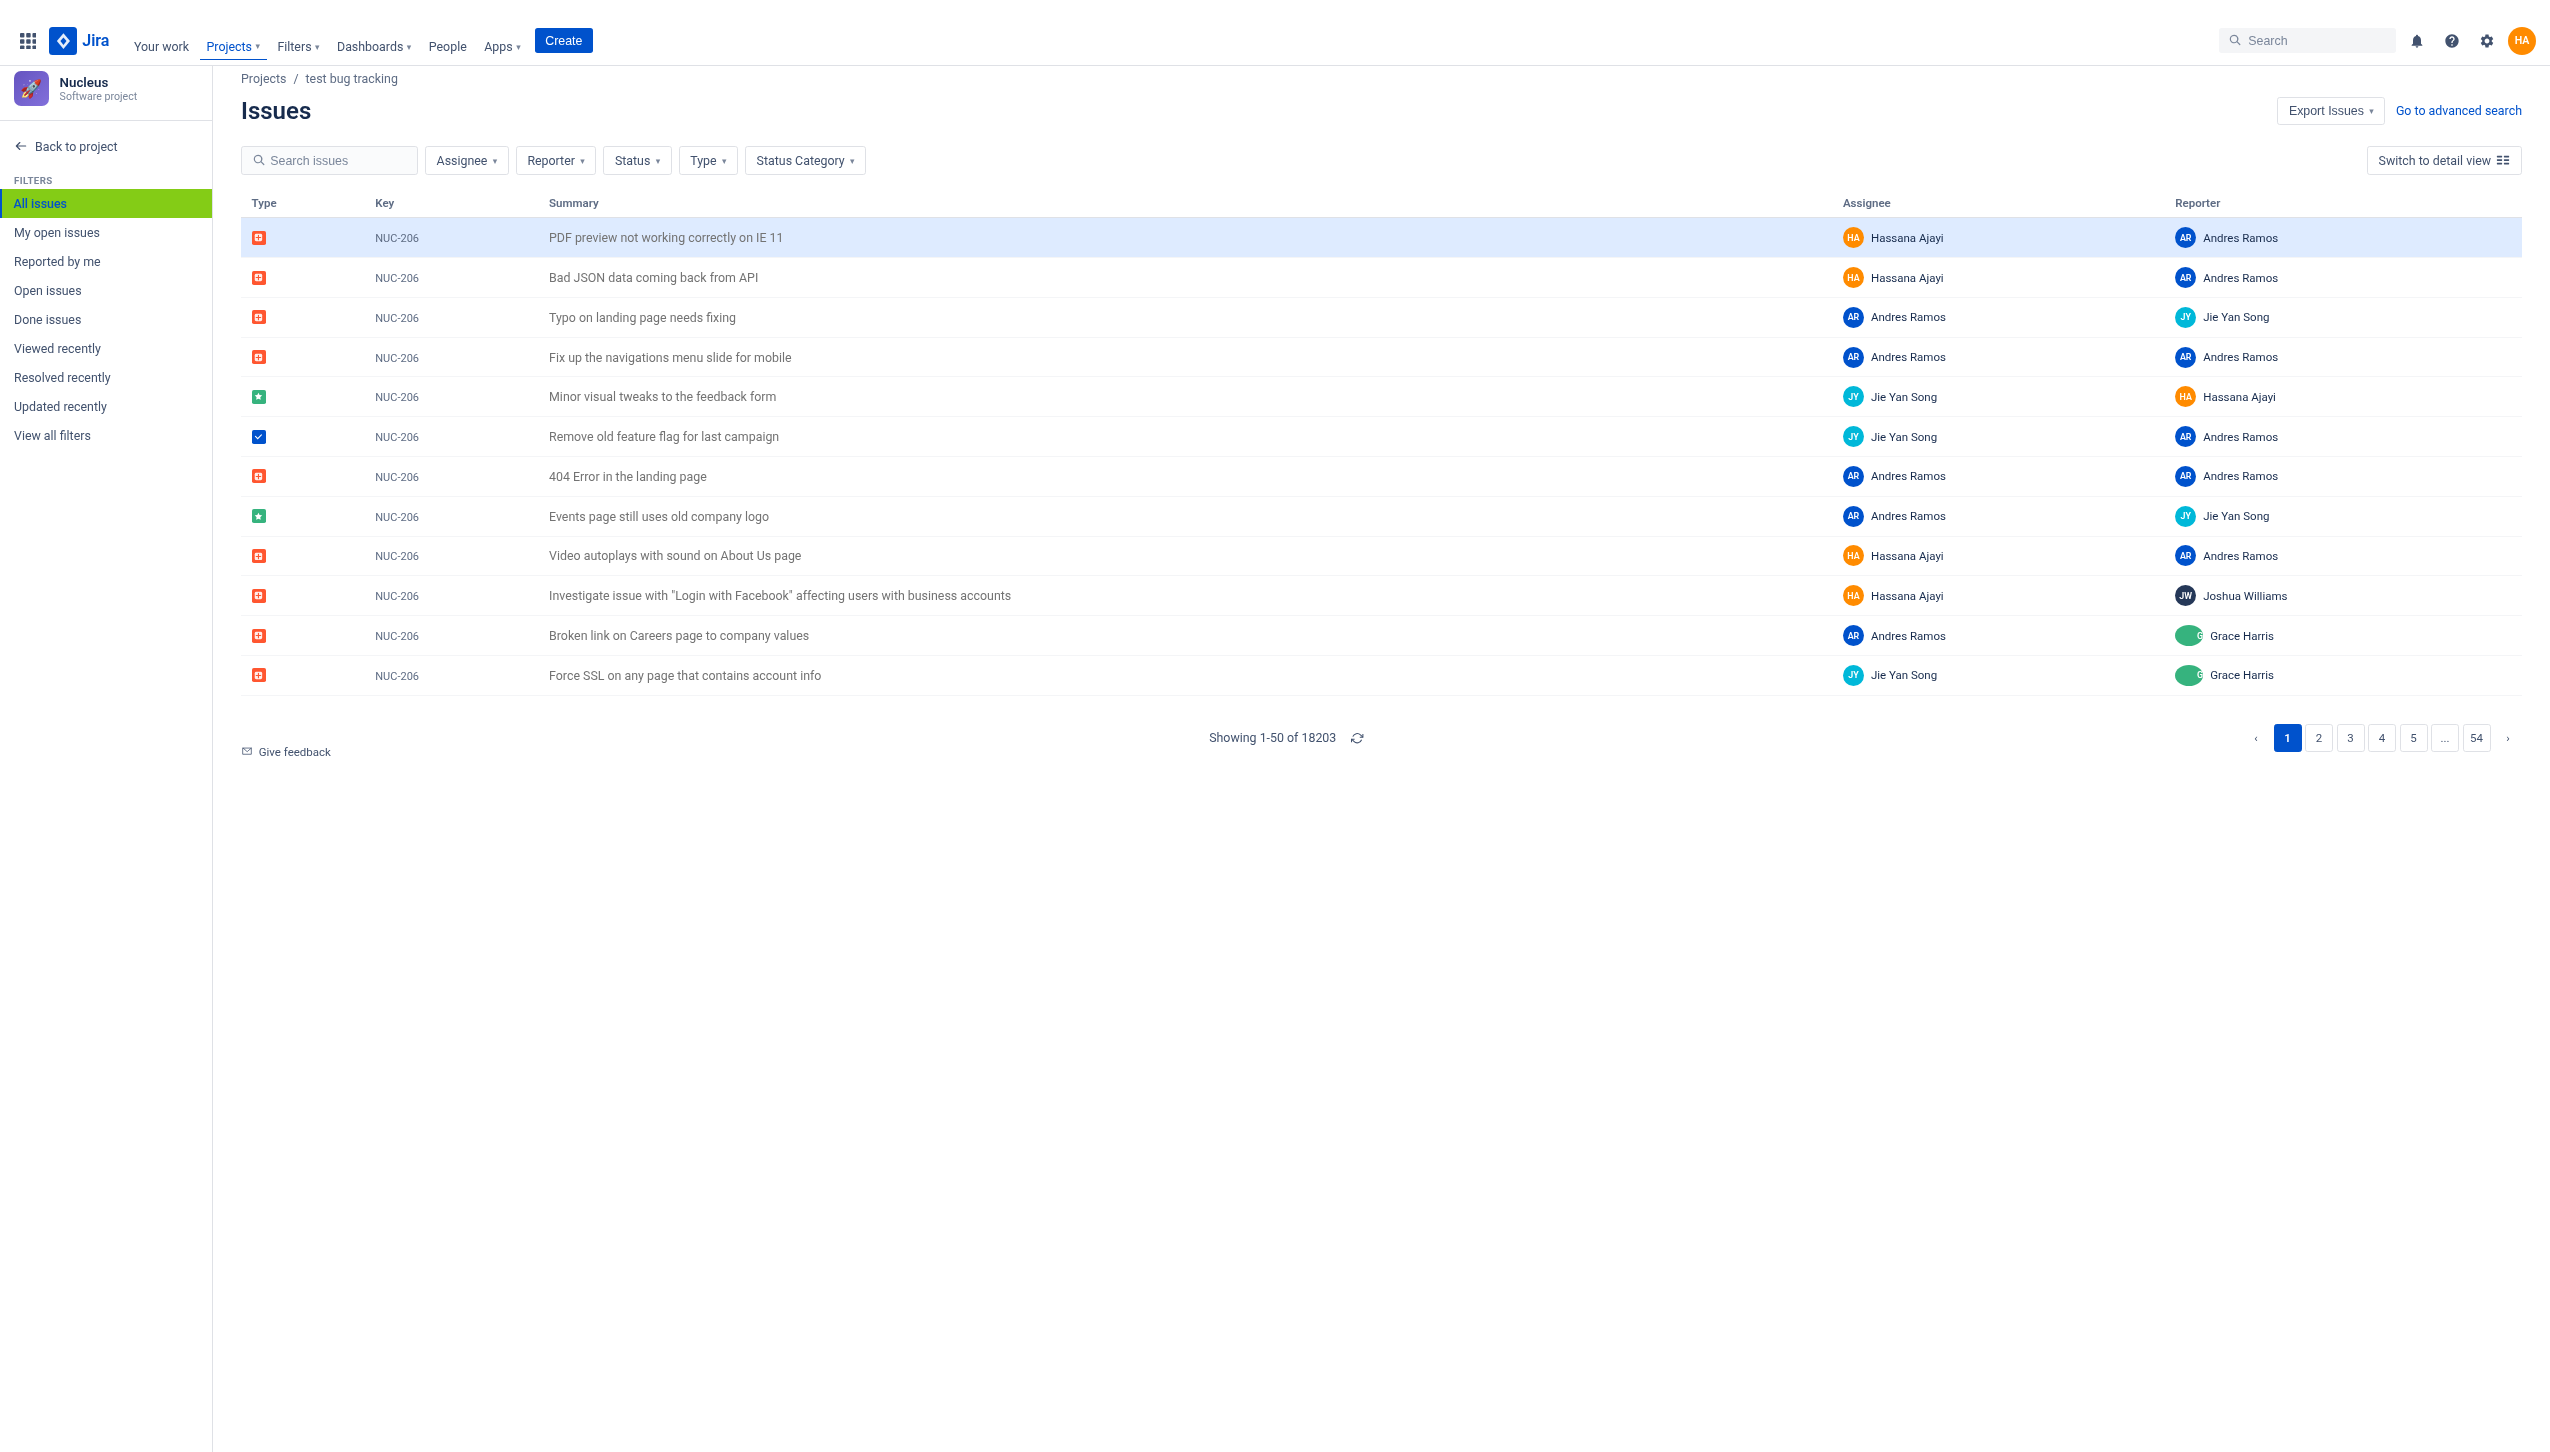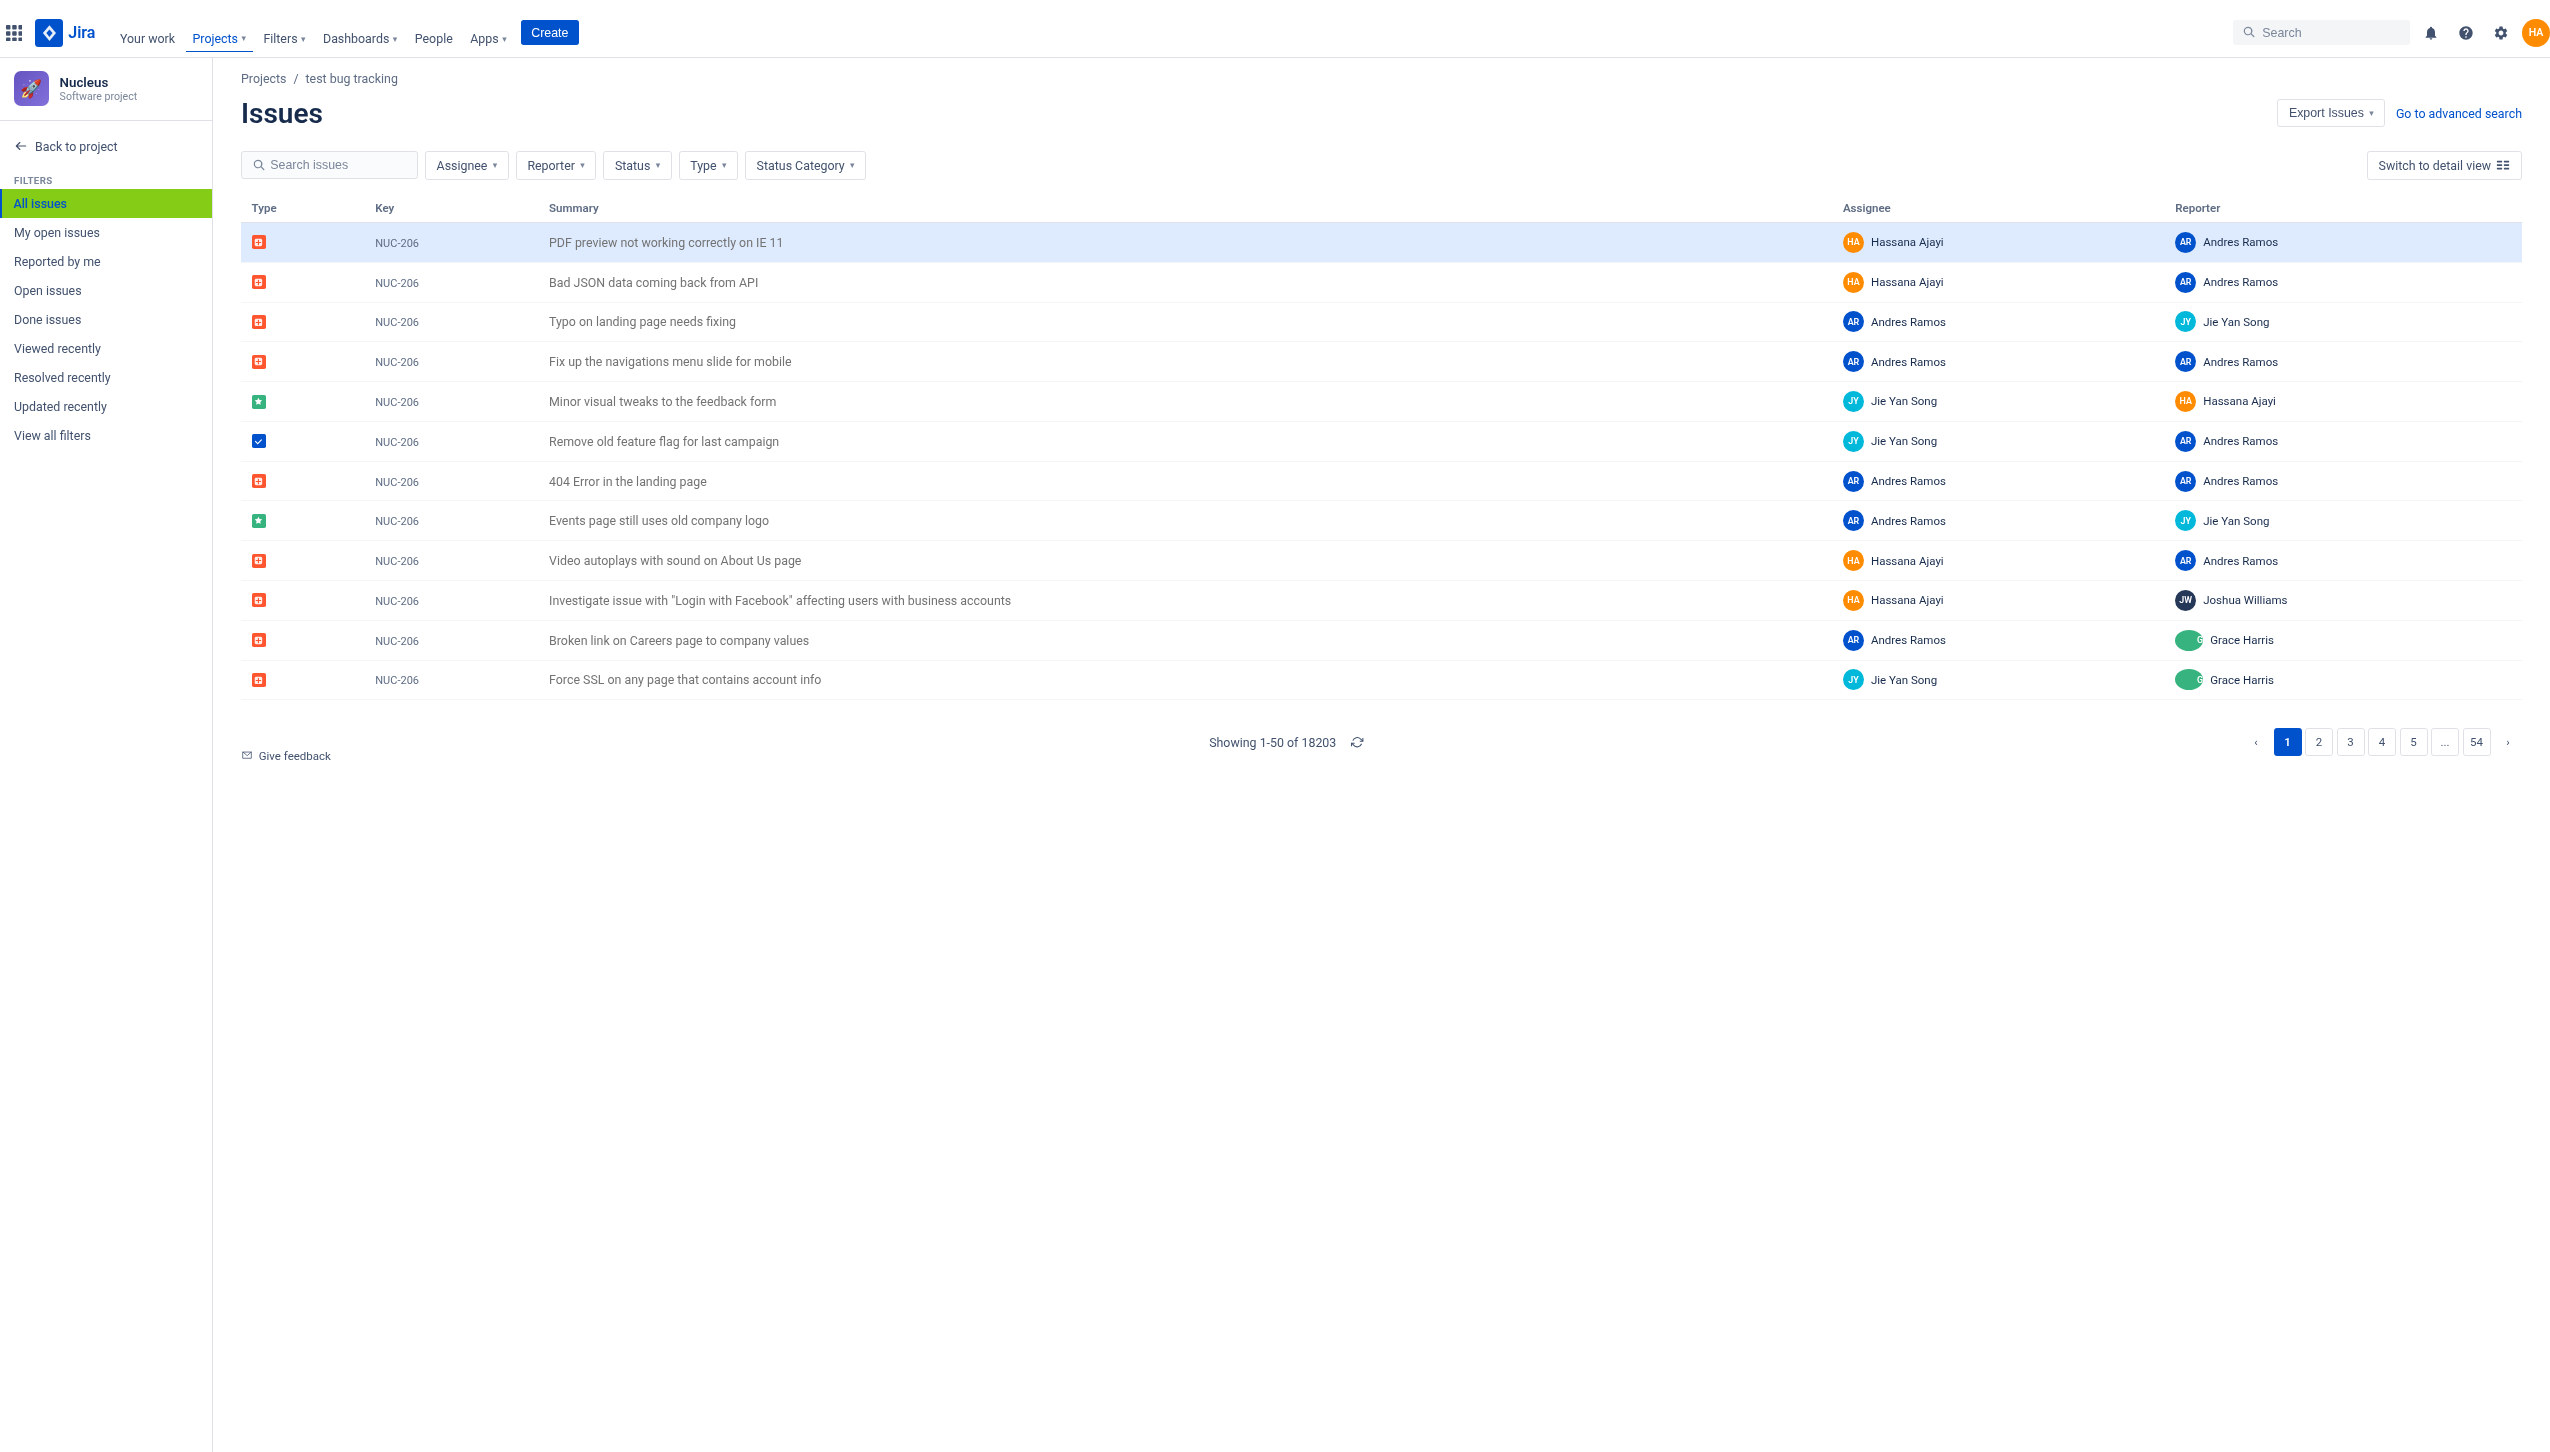--- a/index.html
+++ b/index.html
@@ -1,19 +1,19 @@
 <!DOCTYPE html>
 <html style="font-size:14px"><head>
   <meta charset="utf-8">
   <style>
     * { box-sizing: border-box; margin: 0; padding: 0; }
     body { font-family: -apple-system, BlinkMacSystemFont, 'Segoe UI', Roboto, Oxygen, sans-serif; font-size: 12.4px; color: #172B4D; background: #fff; }
 
     
-    .topnav { display: flex; align-items: center; height: 50px; background: #fff; border-bottom: 0.9px solid #DFE1E6; padding: 0 0; gap: 3.5px; position: sticky; top: 8px; z-index: 100; }
+    .topnav { display: flex; align-items: center; height: 50px; background: #fff; border-bottom: 0.9px solid #DFE1E6; padding: 0 14px; gap: 3.5px; position: sticky; top: 16px; z-index: 100; }
     .topnav-grid-icon { width: 28px; height: 28px; display: flex; align-items: center; justify-content: center; cursor: pointer; color: #42526E; margin-right: 3.5px; }
     .topnav-logo { display: flex; align-items: center; gap: 5.3px; margin-right: 14px; cursor: pointer; }
     .topnav-logo-icon { width: 28px; height: 28px; }
     .topnav-logo-text { font-size: 16px; font-weight: 600; color: #0052CC; }
     .topnav-item { padding: 5.3px 7px; border-radius: 2.7px; cursor: pointer; color: #42526E; font-size: 12.4px; display: flex; align-items: center; gap: 3.5px; white-space: nowrap; margin-top: 12px; }
     .topnav-create { background: #0052CC; color: #fff; border: none; padding: 5.3px 10.6px; border-radius: 2.7px; font-size: 12.4px; font-weight: 500; cursor: pointer; margin-left: 3.5px; }
     .topnav-spacer { flex: 1; }
     .search-bar { display: flex; align-items: center; background: #F4F5F7; border: 1.8px solid transparent; border-radius: 2.7px; padding: 4.4px 8.9px; gap: 7px; width: 177px; cursor: text; }
     .search-bar input { border: none; background: transparent; outline: none; font-size: 12.4px; color: #172B4D; width: 124px; }
     .search-bar input::placeholder { color: #7A869A; }
@@ -34,21 +34,21 @@
     .sidebar-section-title { font-size: 9.7px; font-weight: 700; text-transform: uppercase; color: #7A869A; padding: 7px 14px 3.5px; letter-spacing: 0.04em; }
     .sidebar-item { display: flex; align-items: center; padding: 7px 14px; cursor: pointer; color: #42526E; font-size: 12.4px; border-radius: 0; }
     .sidebar-item.active { background: #84cc16; color: #0052CC; font-weight: 500; border-left: 2.7px solid #0052CC; padding-left: 11.5px; }
 
     
     .main-content { flex: 1; overflow-y: auto; padding: 21px 28px; background: #fff; }
     .breadcrumb { display: flex; align-items: center; gap: 7px; font-size: 12.4px; color: #5E6C84; margin-bottom: 10.6px; }
     .breadcrumb a { color: #5E6C84; text-decoration: none; cursor: pointer; }
     .breadcrumb-sep { color: #5E6C84; }
     .page-header { display: flex; align-items: center; justify-content: space-between; margin-bottom: 21px; }
-    .page-title { font-size: 28px; font-weight: 600; color: #172B4D; }
+    .page-title { font-size: 24px; font-weight: 600; color: #172B4D; }
     .header-actions { display: flex; align-items: center; gap: 10.6px; }
     .export-btn { display: flex; align-items: center; gap: 5.3px; padding: 6.2px 10.6px; border: 0.9px solid #DFE1E6; border-radius: 2.7px; background: #fff; cursor: pointer; font-size: 12.4px; color: #42526E; }
     .adv-search-link { color: #0052CC; cursor: pointer; font-size: 12.4px; text-decoration: none; }
 
     
     .filters-row { display: flex; align-items: center; gap: 7px; margin-bottom: 14px; flex-wrap: wrap; }
     .search-issues { display: flex; align-items: center; gap: 5.3px; background: #FAFBFC; border: 0.9px solid #DFE1E6; border-radius: 2.7px; padding: 6.2px 10.6px; width: 177px; }
     .search-issues input { border: none; background: transparent; outline: none; font-size: 12.4px; color: #172B4D; width: 115px; }
     .search-issues input::placeholder { color: #7A869A; }
     .filter-dropdown { display: flex; align-items: center; gap: 5.3px; padding: 6.2px 10.6px; border: 0.9px solid #DFE1E6; border-radius: 2.7px; background: #fff; cursor: pointer; font-size: 12.4px; color: #42526E; white-space: nowrap; }

